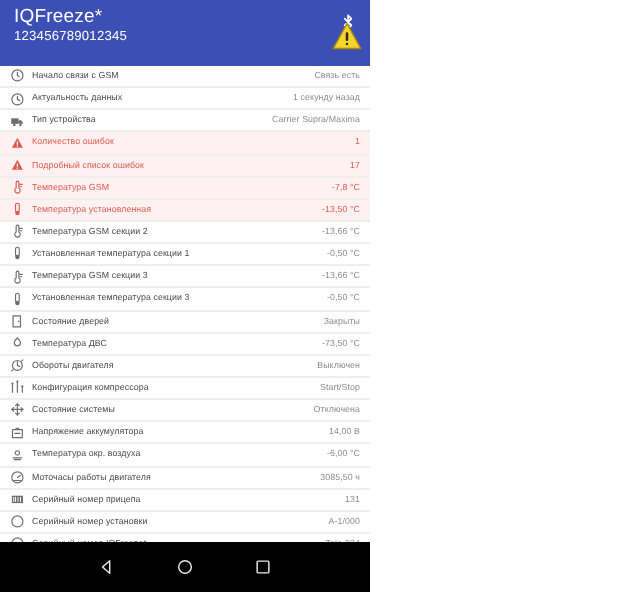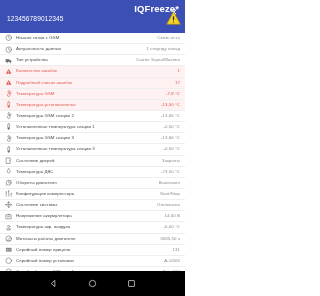--- a/index.html
+++ b/index.html
@@ -15,25 +15,24 @@
   .header {
     background:#3b4fb5;
     color:#fff;
     height:33px;
     flex:0 0 33px;
     position:relative;
     padding:3px 6px 0 7px;
   }
   .h-title {
     font-size:9.5px;
-    font-weight:700;
+    font-weight:400;
     letter-spacing:.1px;
     line-height:11px;
     white-space:nowrap;
-    text-align:right;
   }
   .h-sub {
     font-size:6.6px;
     line-height:8px;
     letter-spacing:.1px;
     margin-top:1px;
     white-space:nowrap;
   }
   .h-icons {
     position:absolute;

